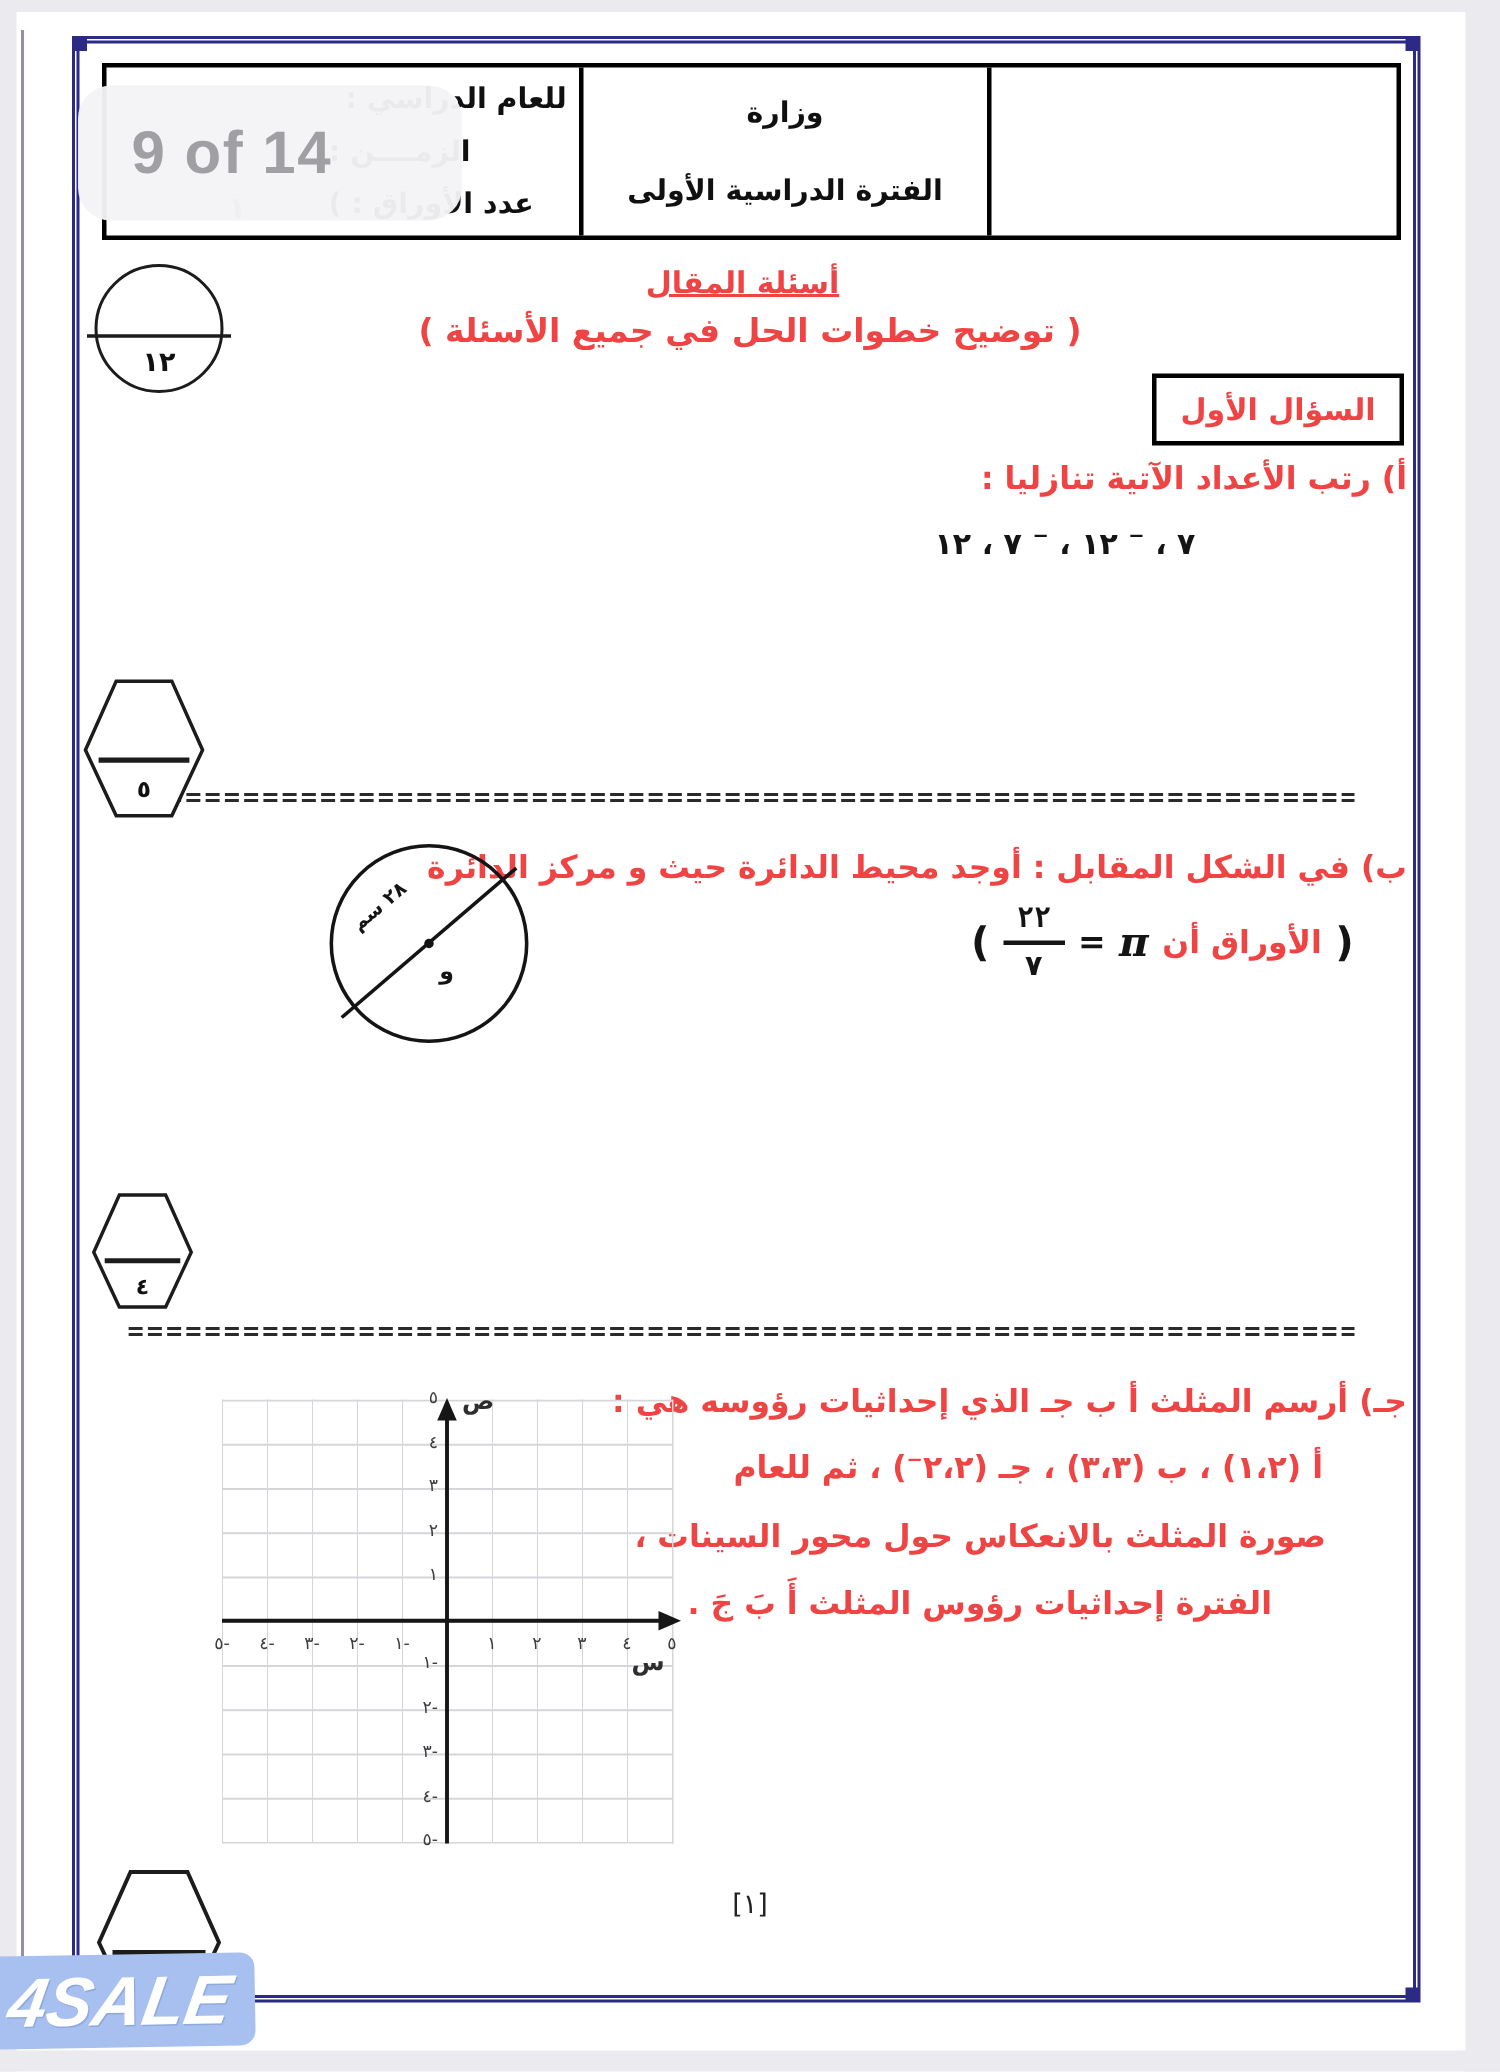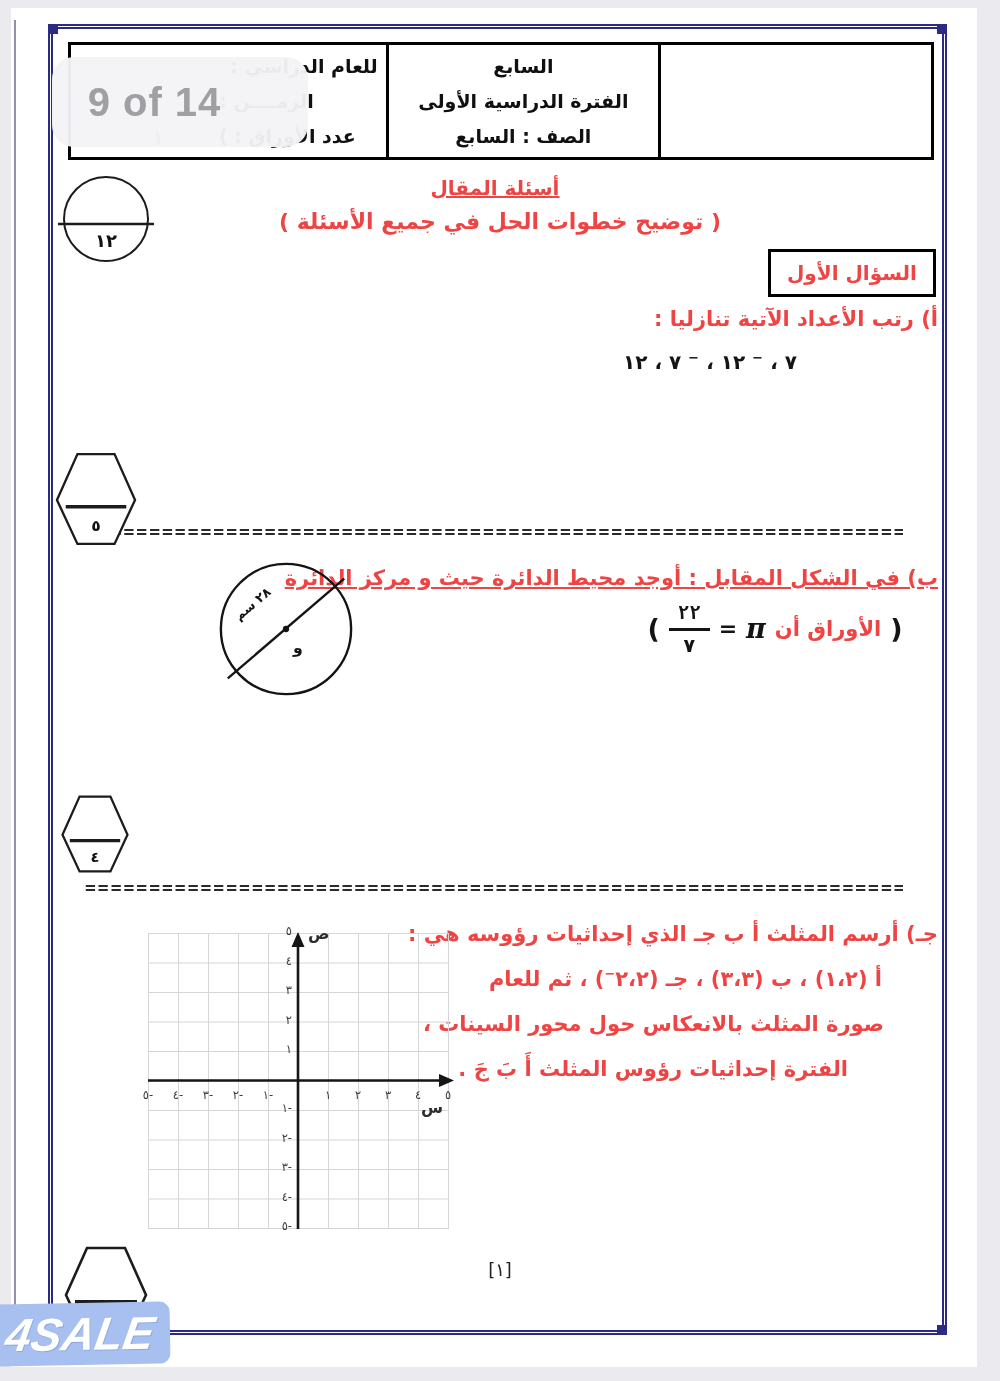--- a/index.html
+++ b/index.html
@@ -114,23 +114,22 @@
   <div class="corner c-br"></div>
 </div>
 
 <div class="header-table">
   <div class="hcol hcol-left">
     <div class="hrow pr8">للعام الدراسي :</div>
     <div class="hrow pr72">الزمــــن  :</div>
     <div class="hrow pr30"><span>عدد الأوراق :</span> <span class="ltr">(</span></div>
   </div>
   <div class="hcol hcol-mid">
-    <div class="hrow">السابع</div>
+    <div class="hrow">وزارة</div>
     <div class="hrow">الفترة الدراسية الأولى</div>
-    <div class="hrow">الصف : السابع</div>
   </div>
 </div>
 <span class="faint-one ar">١</span>
 
 <div class="page-badge">
   <span>9 of 14</span>
 </div>
 
 <svg class="badge-svg" style="left:58px;top:175px;" width="96" height="90" viewBox="0 0 96 90">
   <circle cx="48" cy="44" r="42" fill="#fff" stroke="#1c1c1c" stroke-width="2"></circle>
@@ -156,21 +155,21 @@
 </div>
 
 <svg class="badge-svg" style="left:55px;top:452px;" width="82" height="94" viewBox="0 0 84 96">
   <polygon points="23,2 61,2 82,49 61,94 23,94 2,49" fill="#fff" stroke="#1c1c1c" stroke-width="2.4"></polygon>
   <line x1="11" y1="56" x2="73" y2="56" stroke="#1c1c1c" stroke-width="3.6"></line>
   <text x="42" y="81" text-anchor="middle" font-size="16">٥</text>
 </svg>
 
 <div class="separator sep1">================================================================================</div>
 
-<div class="line-rtl ar" style="right:62px;top:566px;text-decoration:underline;">ب) في الشكل المقابل : أوجد محيط الدائرة حيث و مركز الدائرة</div>
+<div class="line-rtl ar" style="right:62px;top:566px;">ب) في الشكل المقابل : أوجد محيط الدائرة حيث و مركز الدائرة</div>
 <div class="pi-line">
   <span class="paren">(</span>
   <span class="frac">
     <span class="ftop">٢٢</span>
     <span class="fbot">٧</span>
   </span>
   <span class="eq">=</span>
   <span class="pi-sym">π</span>
   <span class="pi-label ar">الأوراق أن</span>
   <span class="paren">)</span>

